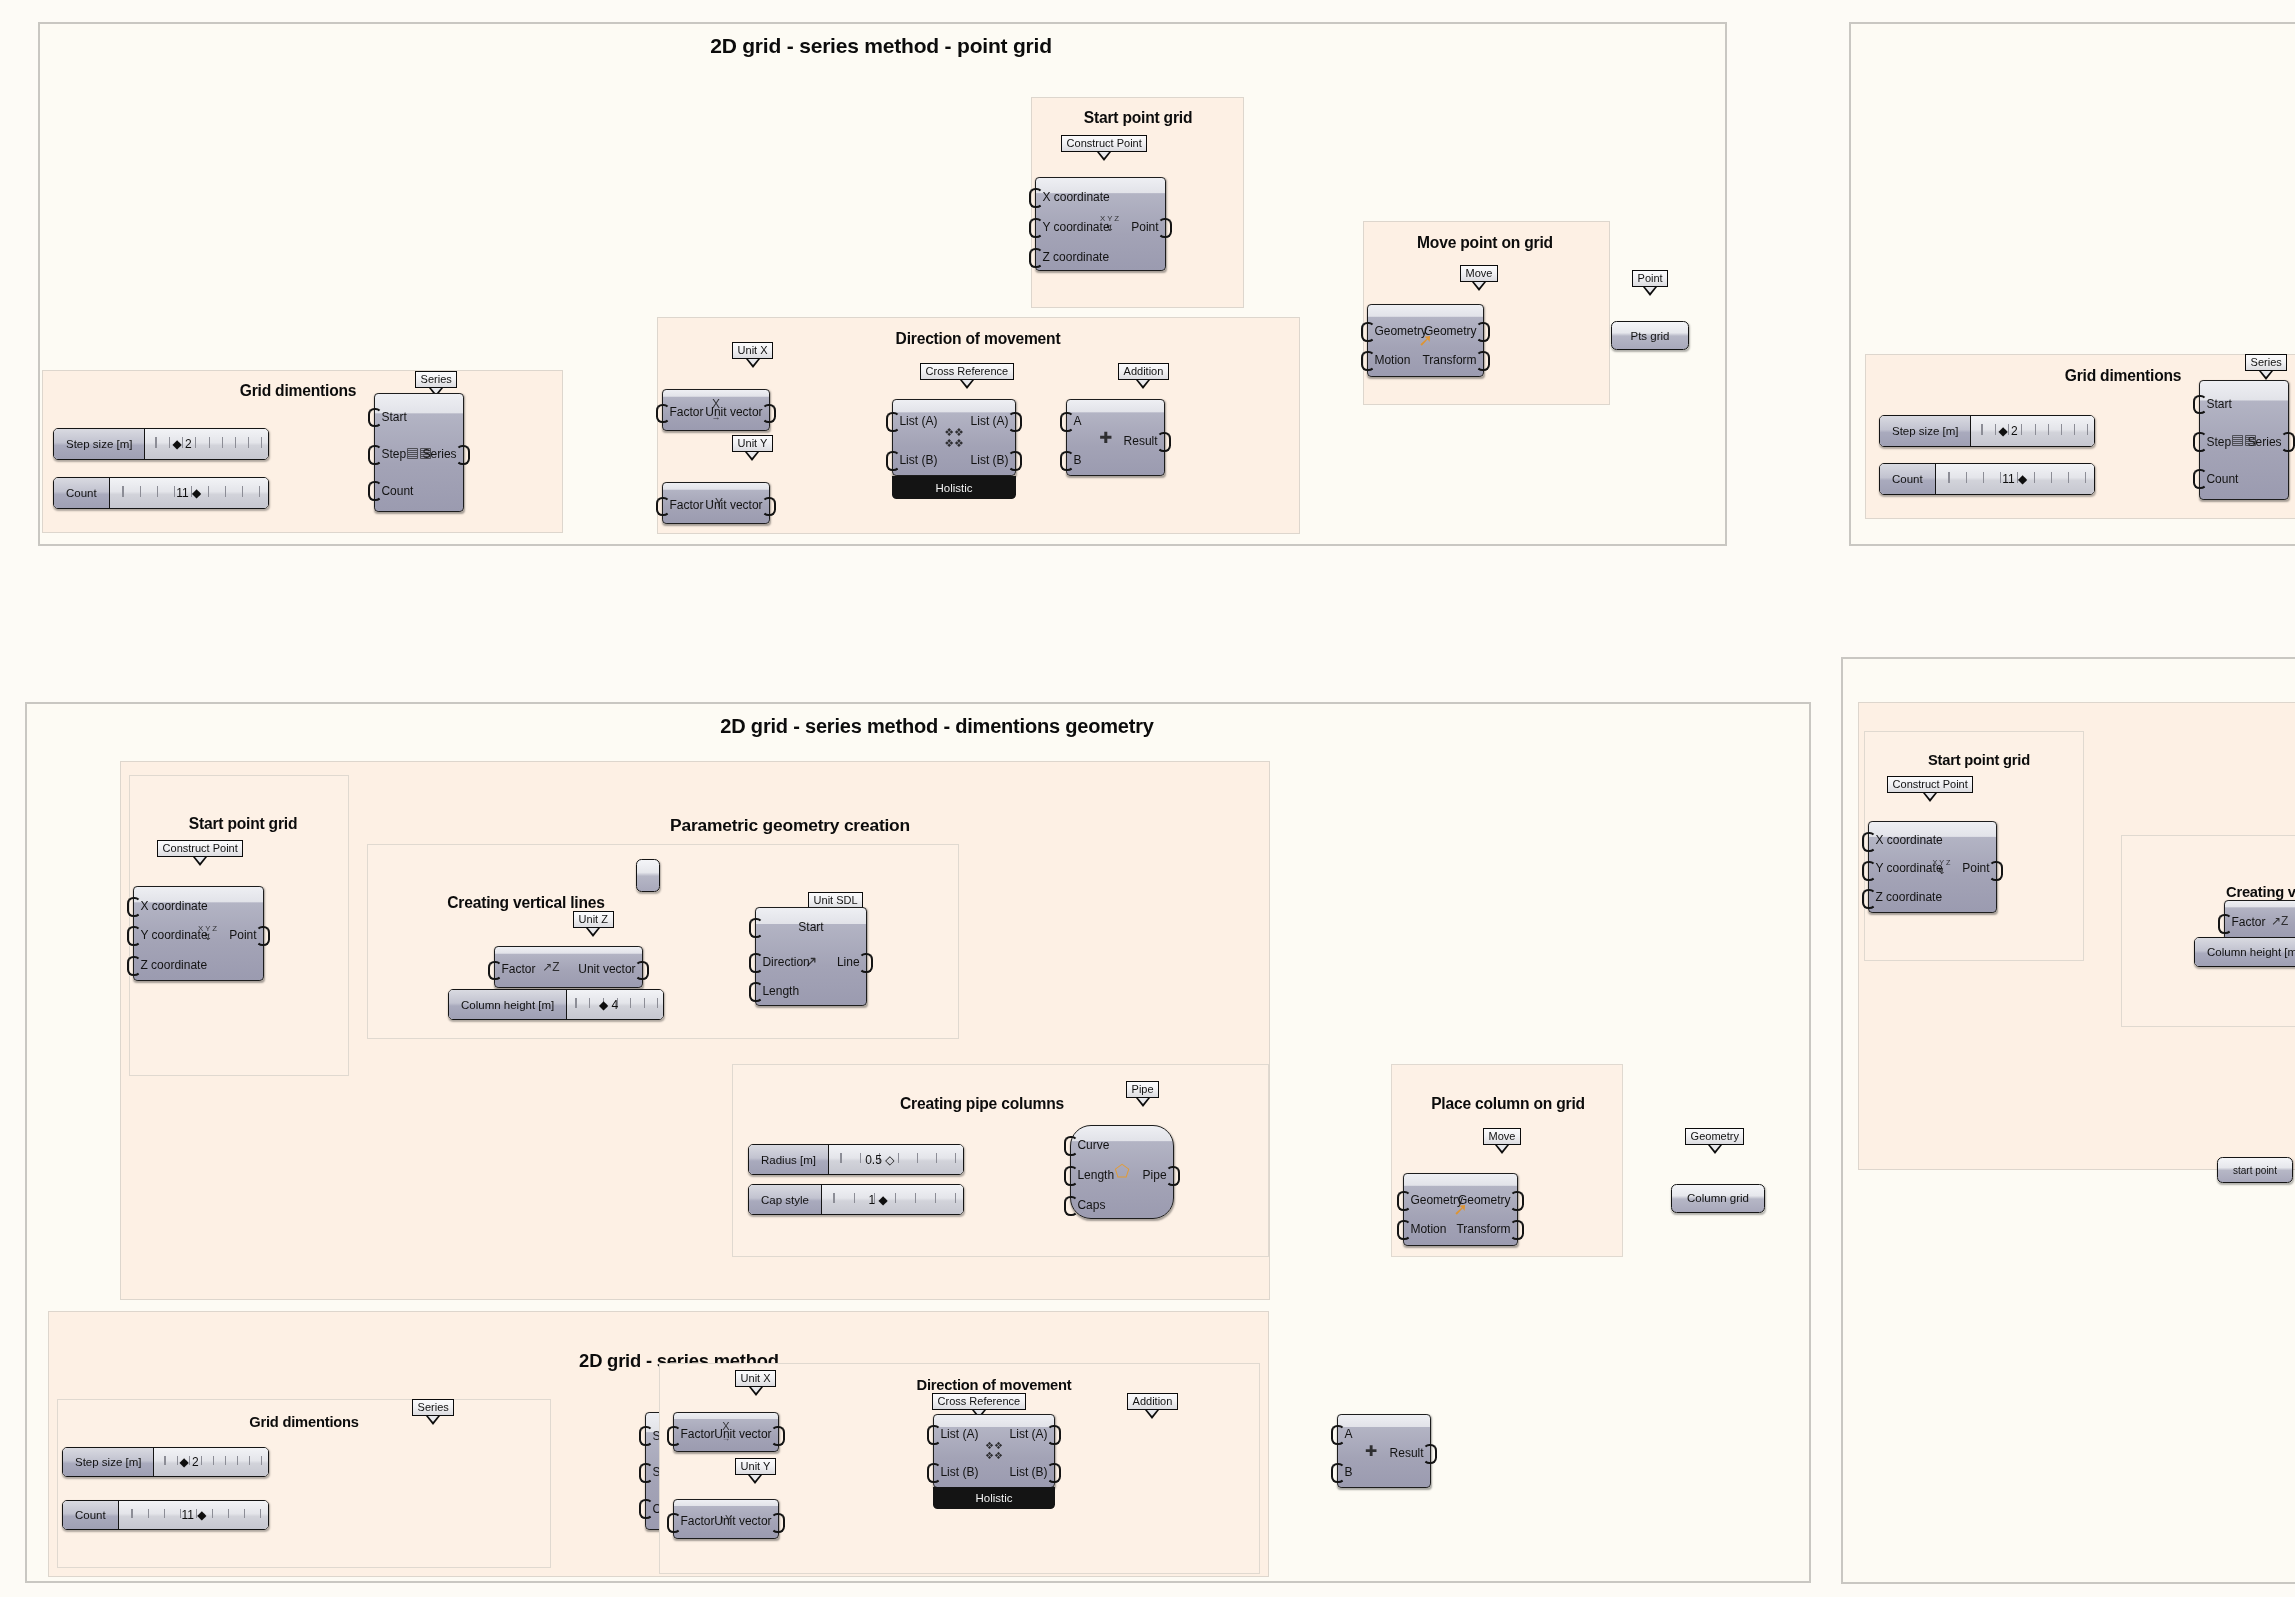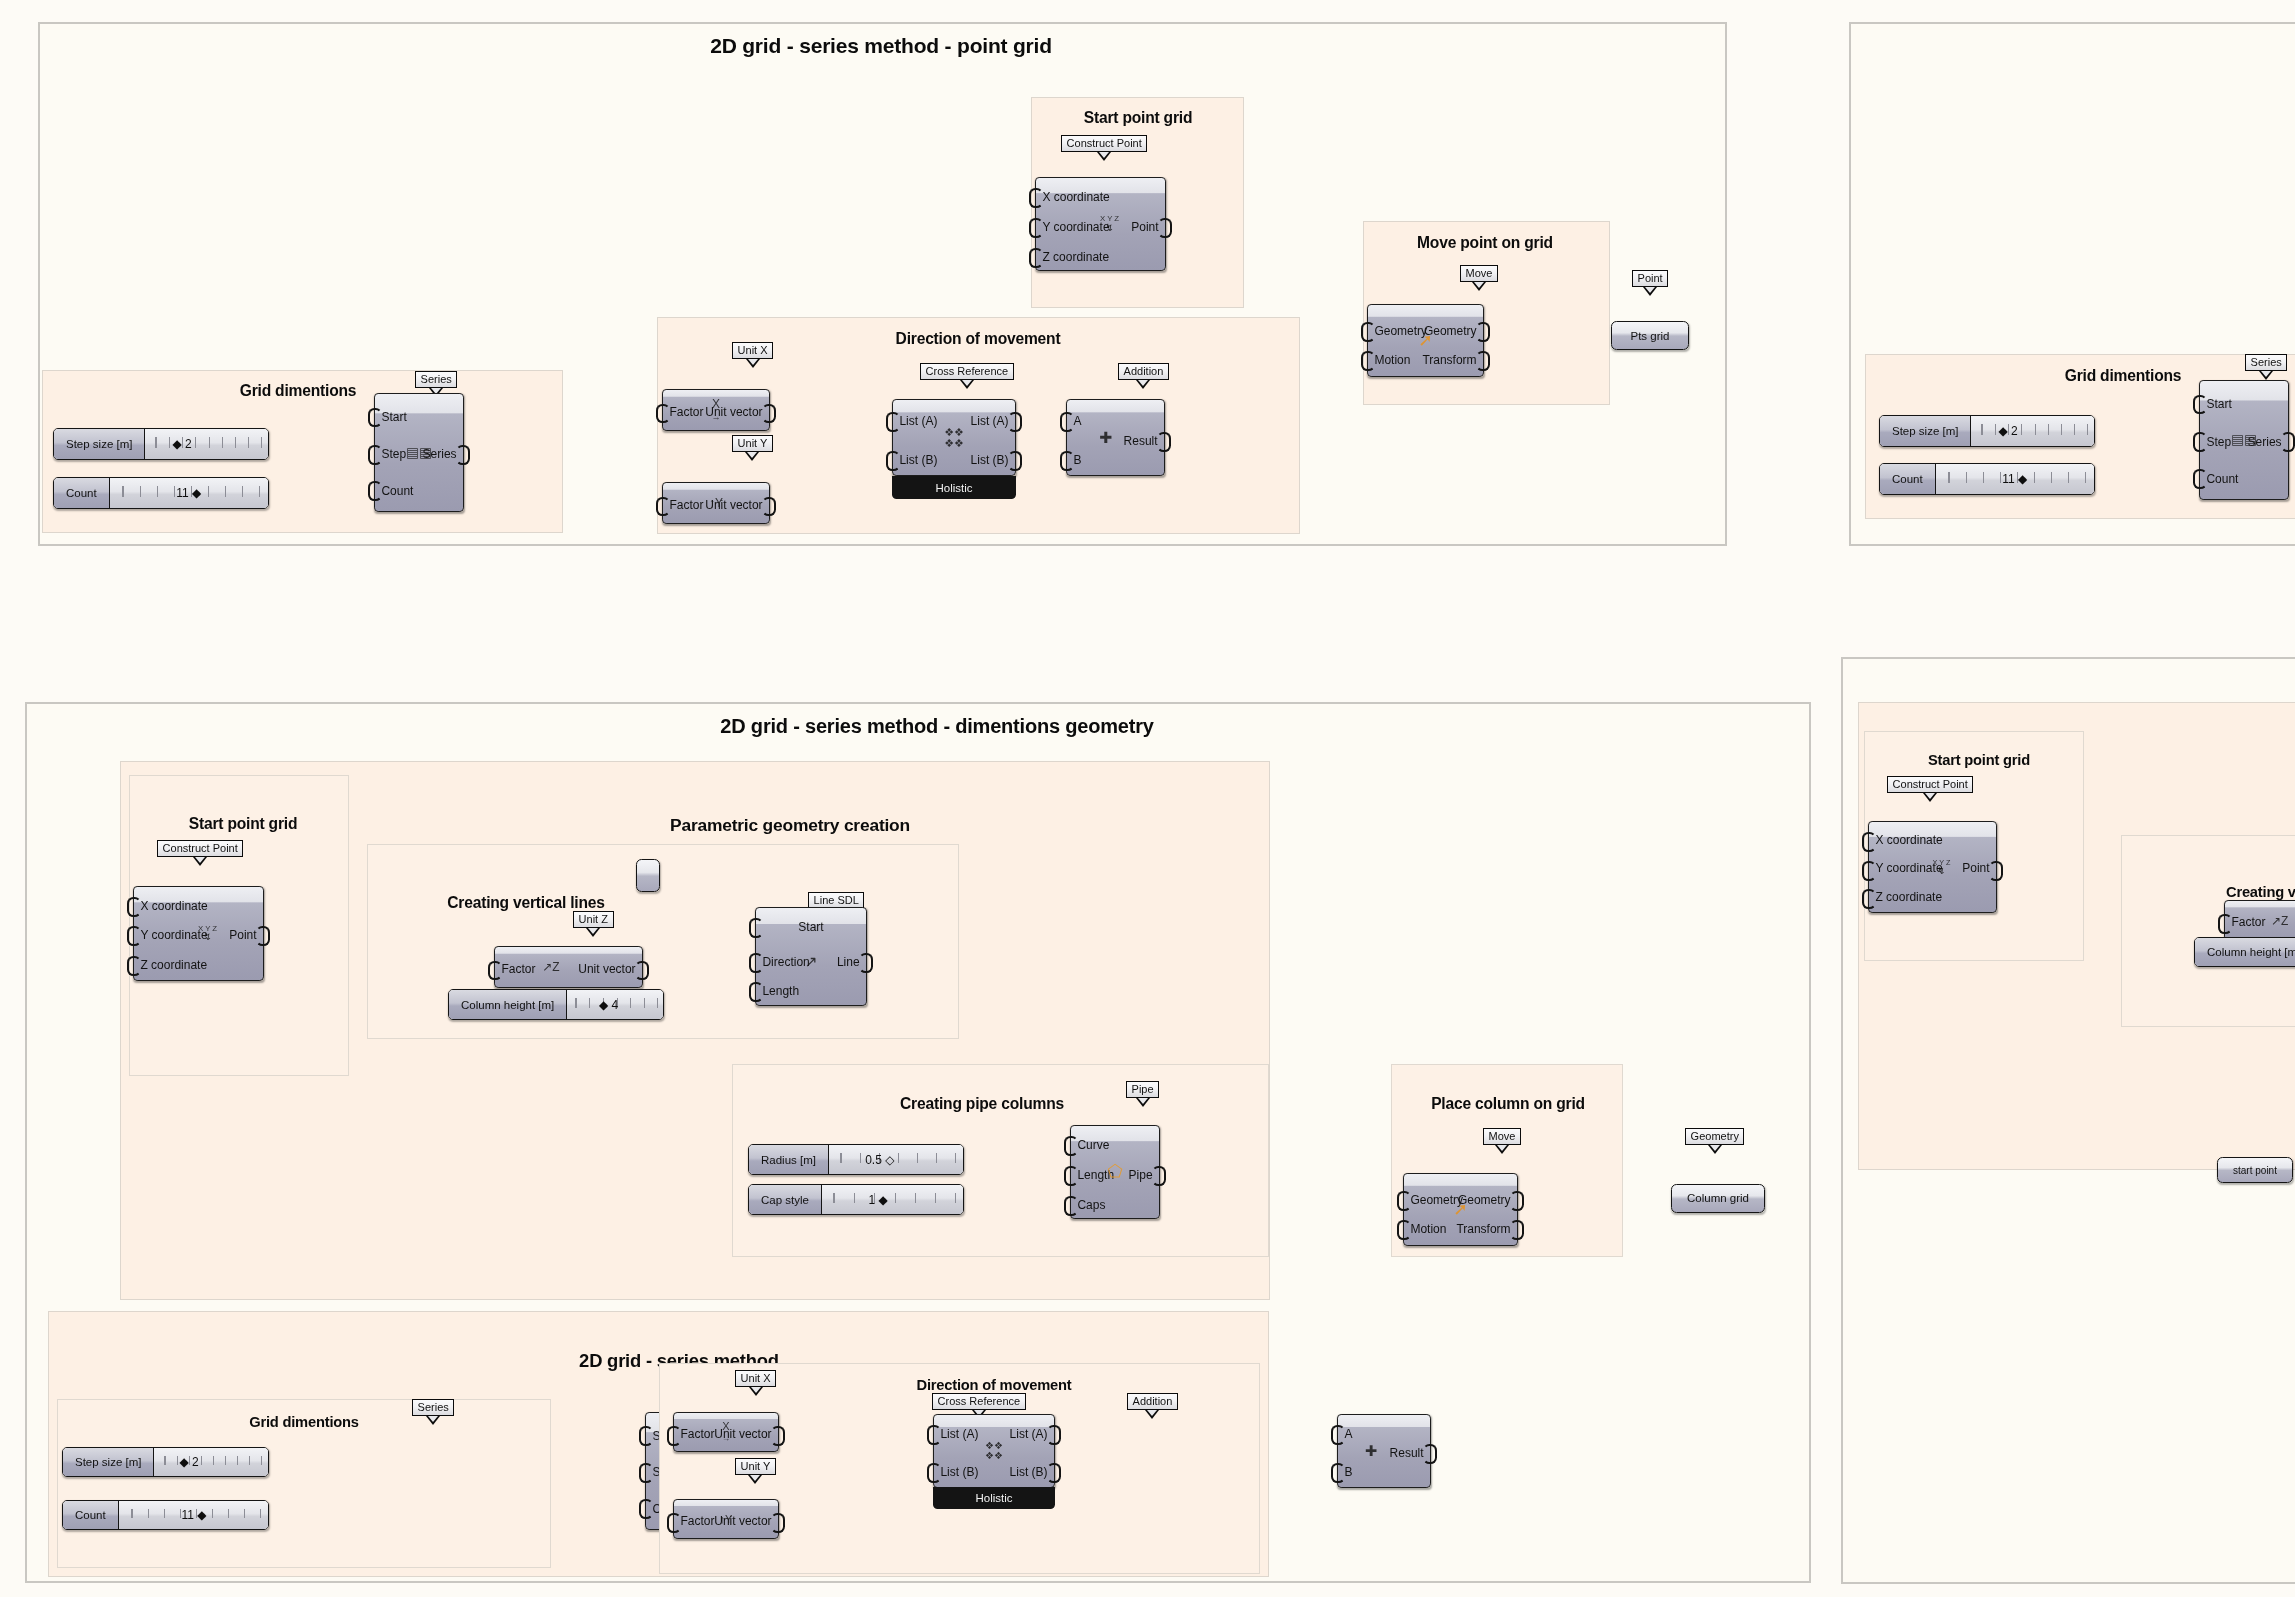--- a/index.html
+++ b/index.html
@@ -383,21 +383,21 @@
     <div class="icon" style="left:57%;font-size:7.8px;">X Y Z<br><span style="font-size:10px">↯</span></div>
   </div>
 
   <div class="group tint2" style="left:367px;top:844px;width:592px;height:195px;"></div>
   <div class="group-title" style="left:526px;top:894px;font-size:15.6px;">Creating vertical lines</div>
   <div class="tag" style="left:573px;top:911px;">
     <div class="box">Unit Z</div>
       <div class="tail"></div>
     </div>
   <div class="tag" style="left:808px;top:892px;">
-    <div class="box">Line SDL</div>
+    <div class="box">Unit SDL</div>
       <div class="tail"></div>
     </div>
 
   <div class="pill" style="left:636px;top:859px;width:24px;height:33px;"></div>
 
   <div class="node" style="left:494px;top:946px;width:149px;height:42px;">
     <span class="port left" style="top:13.8px;"></span>
     <span class="port right" style="top:13.8px;"></span>
     <div class="row in" style="top:15.6px;">Factor</div>
     <div class="row out" style="top:15.6px;">Unit vector</div>
@@ -463,21 +463,21 @@
           <i style="left:33.3%"></i>
           <i style="left:50%"></i>
           <i style="left:66.6%"></i>
           <i style="left:83.3%"></i>
           <i style="left:100%"></i>
         </div>
       <div class="val" style="left:33%;"><span>1</span> ◆</div>
     </div>
   </div>
 
-  <div class="node" style="left:1070px;top:1125px;width:90px;height:94px;">
+  <div class="node" style="left:1070px;top:1125px;width:104px;height:94px;border-radius:21px;">
     <span class="port left" style="top:10px;"></span>
     <span class="port left" style="top:40px;"></span>
     <span class="port left" style="top:70px;"></span>
     <span class="port right" style="top:40px;"></span>
     <div class="row in" style="top:13px;">Curve</div>
     <div class="row in" style="top:43px;">Length</div>
     <div class="row in" style="top:73px;">Caps</div>
     <div class="row out" style="top:43px;">Pipe</div>
     <div class="icon" style="color:#eb9a22;font-size:17.4px;">⬠</div>
   </div>

